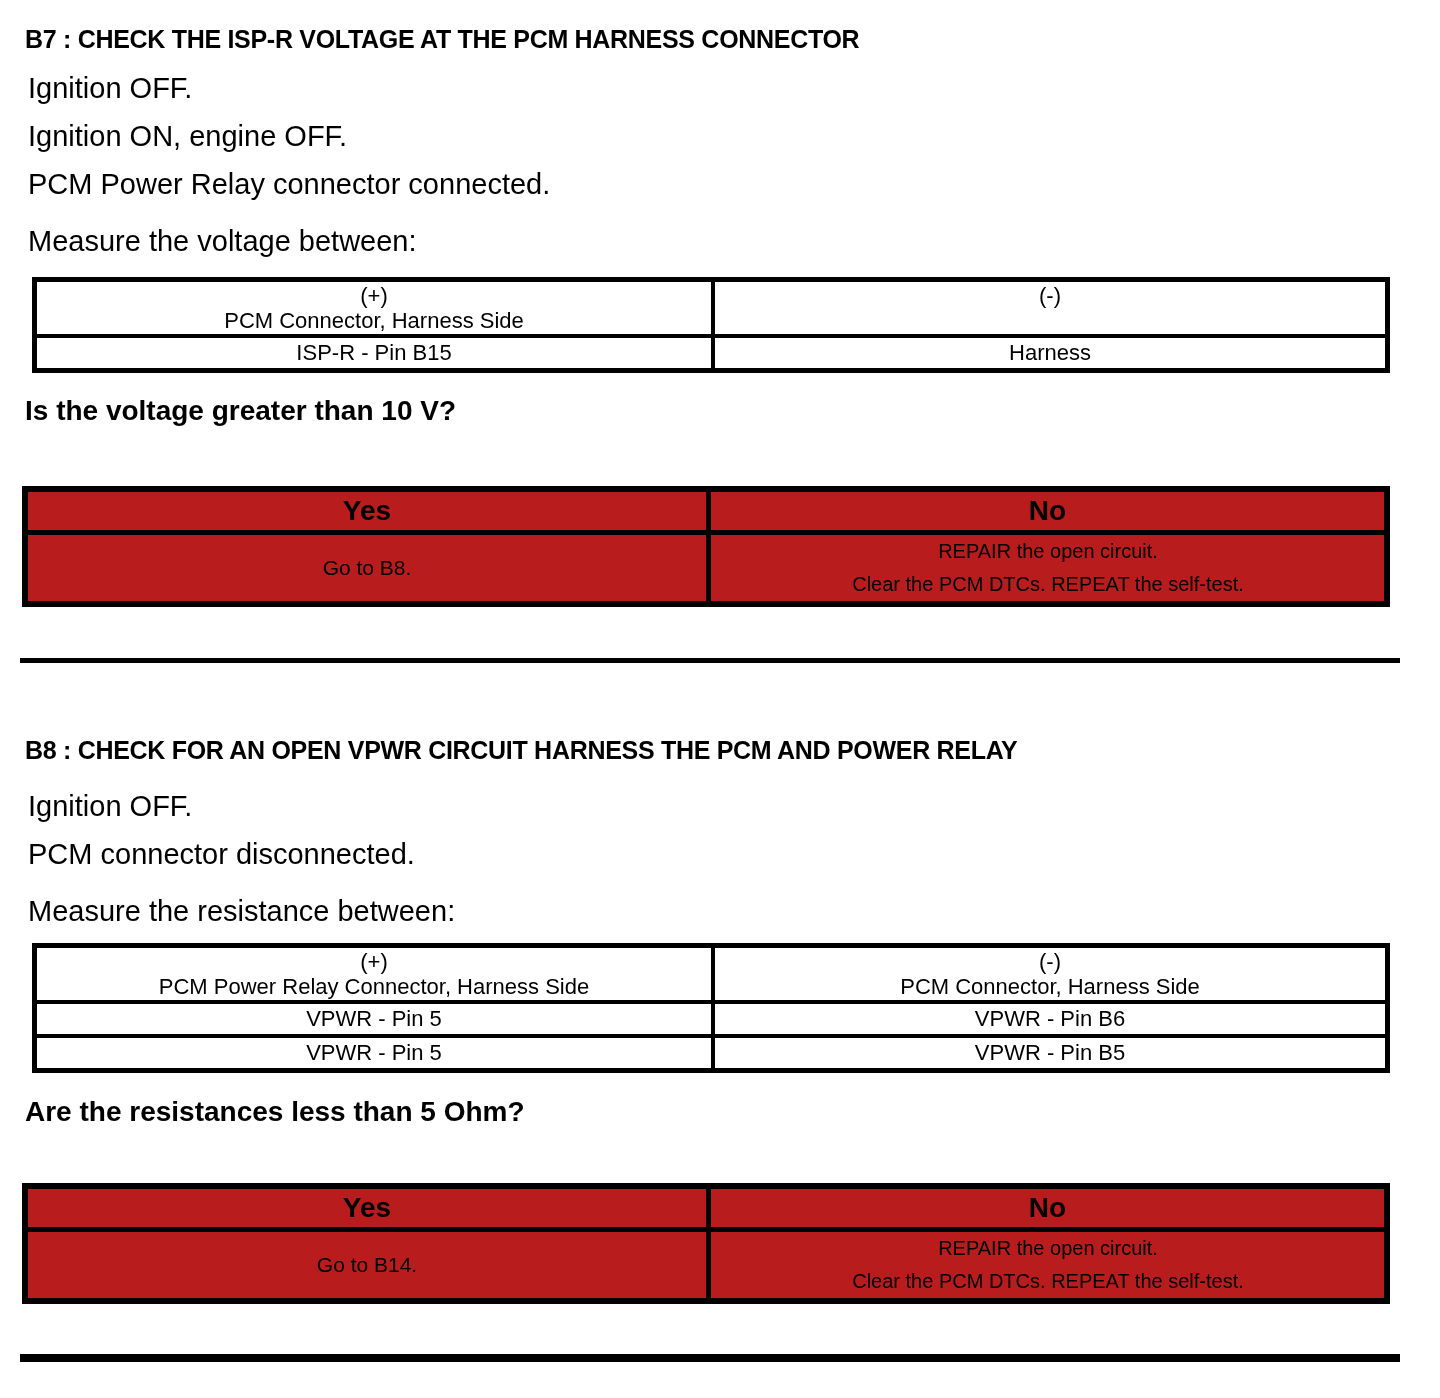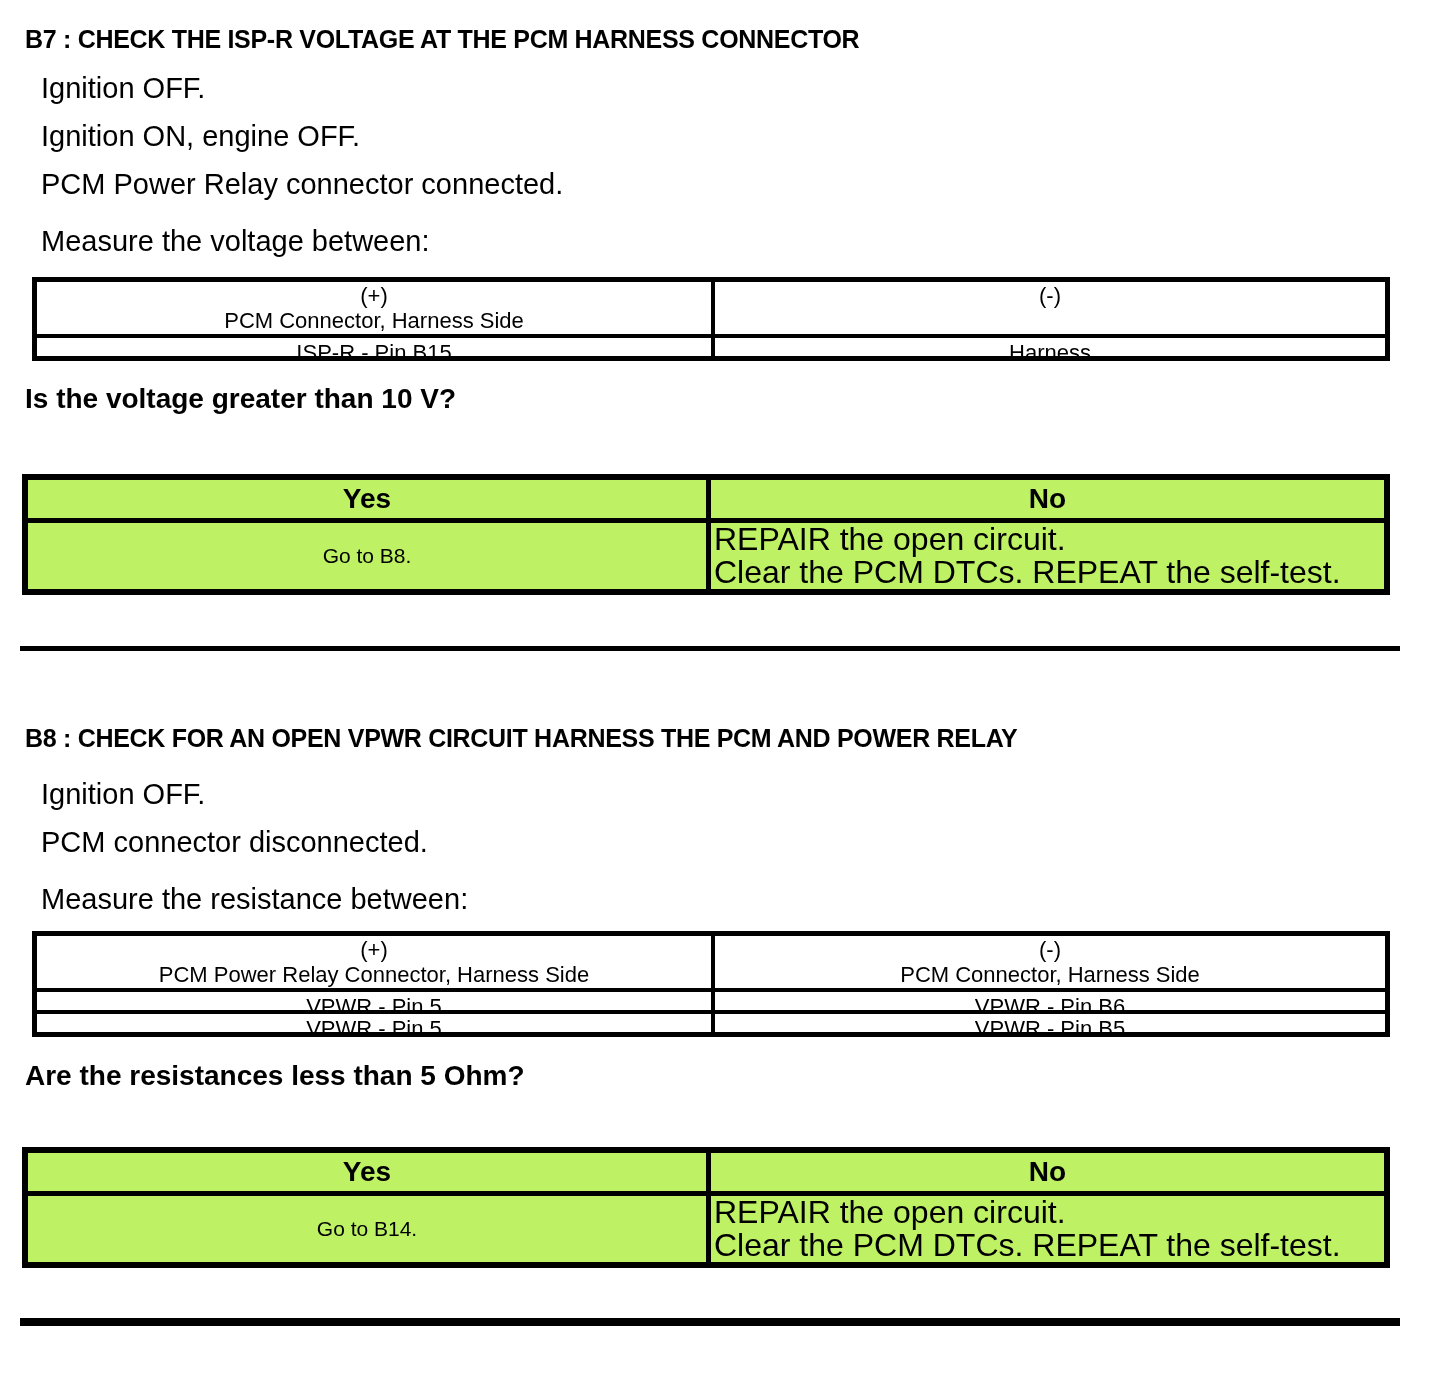--- a/index.html
+++ b/index.html
@@ -12,21 +12,21 @@
   .page { position:relative; width:1440px; height:1398px; }
 
   .section-heading {
     font-size:25px; font-weight:bold; letter-spacing:-0.3px;
     line-height:30px; margin-left:25px;
   }
   .heading-b7 { margin-top:24px; }
   .heading-b8 { margin-top:72px; }
 
   .step, .measure-intro {
-    font-size:29px; line-height:33px; margin-left:41px;
+    font-size:29px; line-height:33px; margin-left:28px;
   }
   .mt18 { margin-top:18px; }
   .mt15 { margin-top:15px; }
   .mt24 { margin-top:24px; }
   .mt25 { margin-top:25px; }
 
   
   .mtable {
     width:1358px; margin-left:32px; margin-top:19px;
     border:5px solid #000; background:#fff;
@@ -34,50 +34,50 @@
   .mtable2 { margin-top:15px; }
   .mrow { display:flex; border-top:4px solid #000; }
   .mrow:first-child { border-top:none; }
   .mcell {
     flex:1 1 50%; border-left:4px solid #000;
     text-align:center; font-size:22px; overflow:hidden;
   }
   .mcell:first-child { border-left:none; }
   .mhead .mcell { height:52px; padding-top:1px; }
   .mhead .hline { line-height:25px; }
-  .mbody .mcell { height:18px; line-height:29px; }
+  .mbody .mcell { height:30px; line-height:29px; }
 
   .question {
     font-size:28px; font-weight:bold; line-height:34px; margin-left:25px;
   }
   .question1 { margin-top:21px; }
   .question2 { margin-top:22px; }
 
   
   .dtable {
     width:1368px; margin-left:22px;
-    border:6px solid #000; background:#bef264;
+    border:6px solid #000; background:#b91c1c;
   }
   .dtable1 { margin-top:58px; }
   .dtable2 { margin-top:54px; }
   .drow { display:flex; border-top:5px solid #000; }
   .drow:first-child { border-top:none; }
   .dcell { flex:1 1 50%; border-left:5px solid #000; overflow:hidden; }
   .dcell:first-child { border-left:none; }
   .dhead .dcell {
     height:38px; line-height:37px; text-align:center;
     font-size:28px; font-weight:bold;
   }
   .dbody .dcell { height:66px; }
   .yes-action {
     display:flex; align-items:center; justify-content:center;
     font-size:21px;
   }
   .no-action {
-    font-size:32px; line-height:33px; padding:0 2px 0 3px;
+    font-size:20px; line-height:33px; padding:0 2px 0 3px;text-align:center;
   }
 
   .section-divider {
     width:1380px; height:5px; background:#000;
     margin-left:20px; margin-top:51px;
   }
   .bottom-rule {
     width:1380px; height:8px; background:#000;
     margin-left:20px; margin-top:50px;
   }

